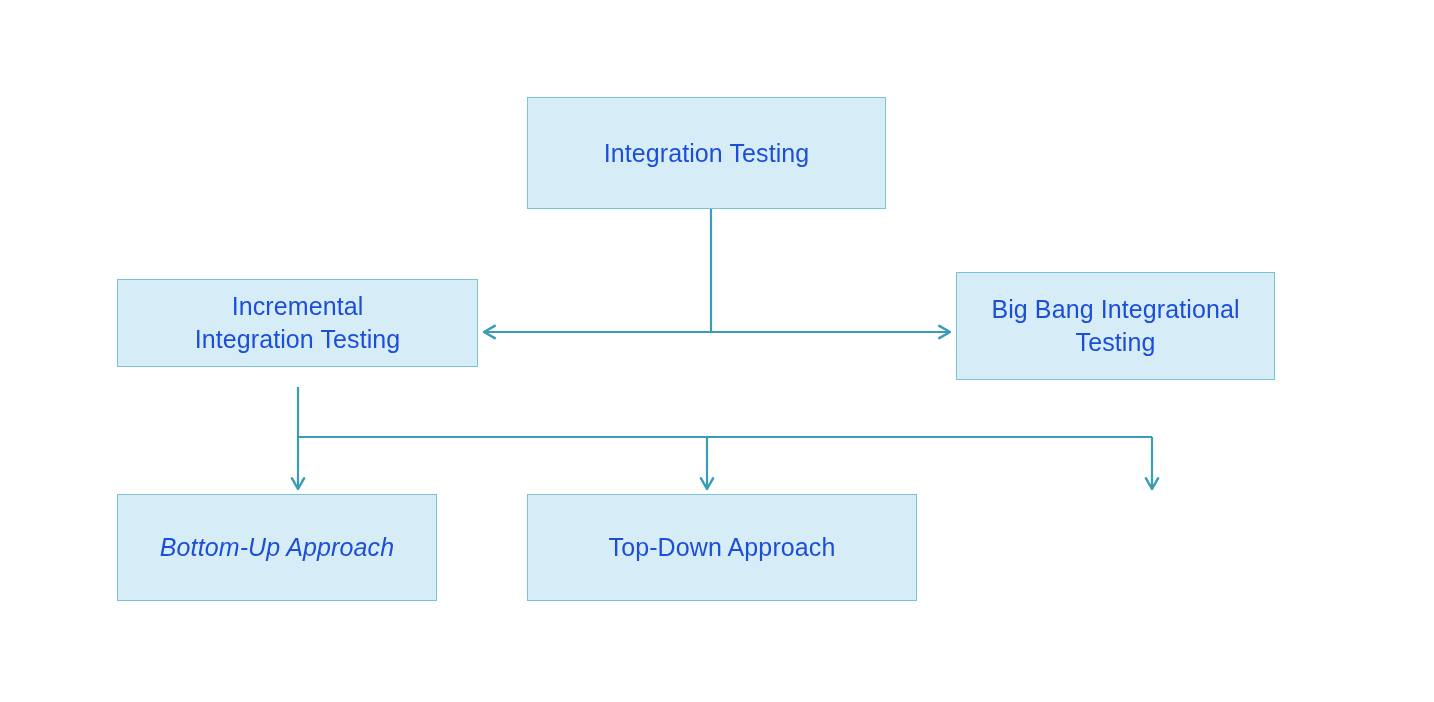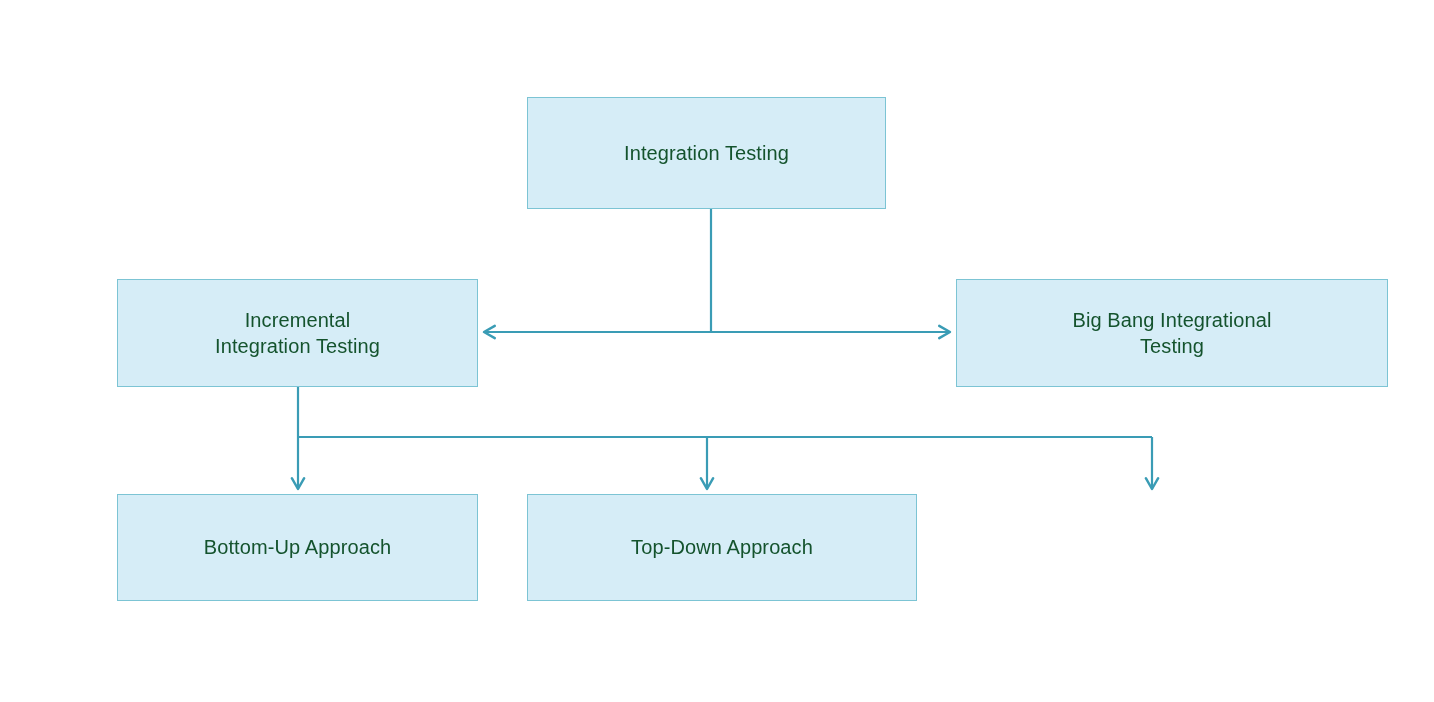--- a/index.html
+++ b/index.html
@@ -28,46 +28,46 @@
   }
   .node-box {
     position: absolute;
     box-sizing: border-box;
     background: #d6edf7;
     border: 1.5px solid #7cc4d4;
     display: flex;
     align-items: center;
     justify-content: center;
     text-align: center;
-    color: #14532d;
-    font-size: 20px;
+    color: #1d4ed8;
+    font-size: 25px;
     font-weight: 400;
     line-height: 1.32;
     letter-spacing: 0.1px;
     padding: 4px 10px;
   }
   .node-label {
     display: block;
     white-space: pre-line;
   }
 
   
   #node-integration-testing {
     left: 527px;  top: 97px;  width: 359px;  height: 112px;
   }
   
   #node-incremental-integration-testing {
-    left: 117px;  top: 279px; width: 361px;  height: 108px;
+    left: 117px;  top: 279px; width: 361px;  height: 88px;
   }
   #node-big-bang-integrational-testing {
-    left: 956px;  top: 279px; width: 432px;  height: 108px; text-align: center;
+    left: 956px;  top: 272px; width: 319px;  height: 108px; text-align: center;
   }
   
   #node-bottom-up-approach {
-    left: 117px;  top: 494px; width: 361px;  height: 107px;
+    left: 117px;  top: 494px; width: 320px;  height: 107px; font-style: italic;
   }
   #node-top-down-approach {
     left: 527px;  top: 494px; width: 390px;  height: 107px;
   }
   #node-sandwich-approach {
     left: 956px;  top: 494px; width: 361px;  height: 107px;
   }
 </style>
 </head>
 <body>

